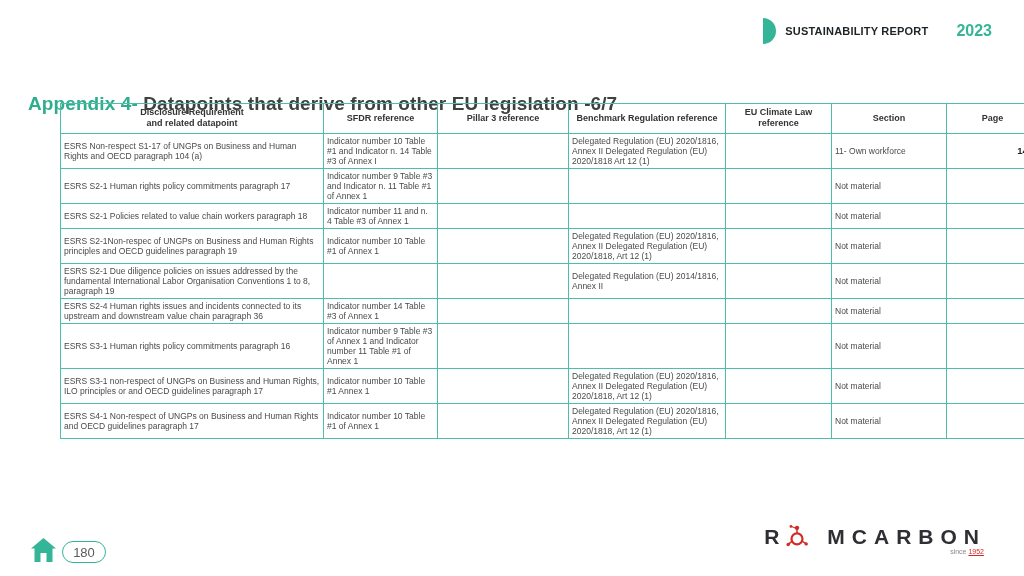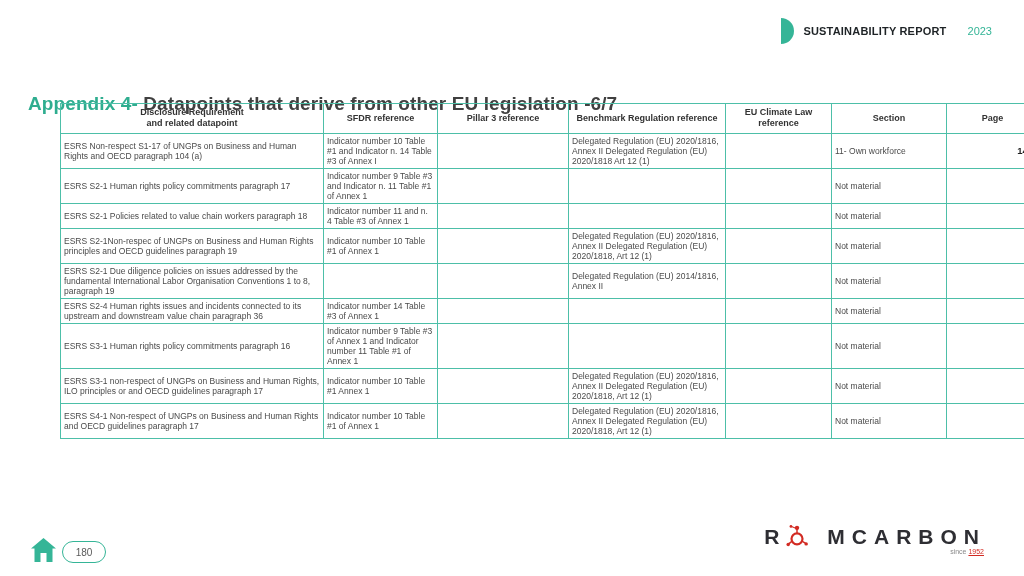--- a/index.html
+++ b/index.html
@@ -5,21 +5,21 @@
   * { margin: 0; padding: 0; box-sizing: border-box; }
   html, body { width: 1024px; height: 576px; }
   body { font-family: "Liberation Sans", sans-serif; background: #ffffff; position: relative; overflow: hidden; }
 
   .page { position: absolute; left: 0; top: 0; width: 1024px; height: 576px; background: #fff; }
 
   
   .brand { position: absolute; top: 18px; right: 32px; display: flex; align-items: center; gap: 9px; }
   .brand-mark { width: 13px; height: 26px; background: #35B597; border-radius: 0 13px 13px 0; }
   .brand-text { font-size: 11px; font-weight: bold; letter-spacing: 0.2px; color: #1e2326; }
-  .brand-year { font-size: 11px; font-weight: normal; color: #35B597; margin-left: 12px; }
+  .brand-year { font-size: 16px; font-weight: bold; color: #35B597; margin-left: 19px; }
 
   
   .title { position: absolute; left: 28px; top: 57px; font-size: 19px; font-weight: bold; letter-spacing: 0.1px; margin-top: 36px; }
   .title .accent { color: #2EAD8F; }
   .title .rest { color: #404040; }
 
   
   .tbl-wrap { position: absolute; left: 23px; top: 103px; width: 978px; }
   table { border-collapse: collapse; table-layout: fixed; width: 978px; margin-left: 37px; }
   th, td { border: 1px solid #4DBFA8; }
@@ -28,21 +28,21 @@
   td { font-size: 8.5px; color: #4a4a4a; padding: 2px 3px; vertical-align: middle; line-height: 1.18;
        word-wrap: break-word; }
   col.c0 { width: 263px; } col.c1 { width: 114px; } col.c2 { width: 131px; }
   col.c3 { width: 157px; } col.c4 { width: 106px; } col.c5 { width: 115px; } col.c6 { width: 92px; }
   td.col-6 { text-align: right; font-weight: bold; font-size: 9.5px; color: #1f1f1f; padding-right: 5px; }
 
   
   .home { position: absolute; left: 30px; top: 537px; width: 27px; height: 26px; }
   .page-badge { position: absolute; left: 62px; top: 541px; width: 44px; height: 22px;
     border: 1.6px solid #35B597; border-radius: 11px; display: flex; align-items: center; justify-content: center;
-    font-size: 10px; color: #5a5a5a; background: #fff; }
+    font-size: 13px; color: #5a5a5a; background: #fff; }
 
   .logo { position: absolute; right: 38px; top: 524px; text-align: right; }
   .logo-row { display: flex; align-items: center; }
   .logo-letter { font-size: 21px; font-weight: bold; color: #2e2e33; letter-spacing: 7px; }
   .logo-letters { font-size: 21px; font-weight: bold; color: #2e2e33; letter-spacing: 7px; margin-left: 16px; }
   .molecule { width: 22px; height: 26px; margin: 0 3px 0 0; }
   .tagline { font-size: 7px; margin-top: -2px; padding-right: 2px; }
   .tagline .since { color: #8a8a8a; }
   .tagline .year { color: #D22B23; text-decoration: underline; }
 </style>

